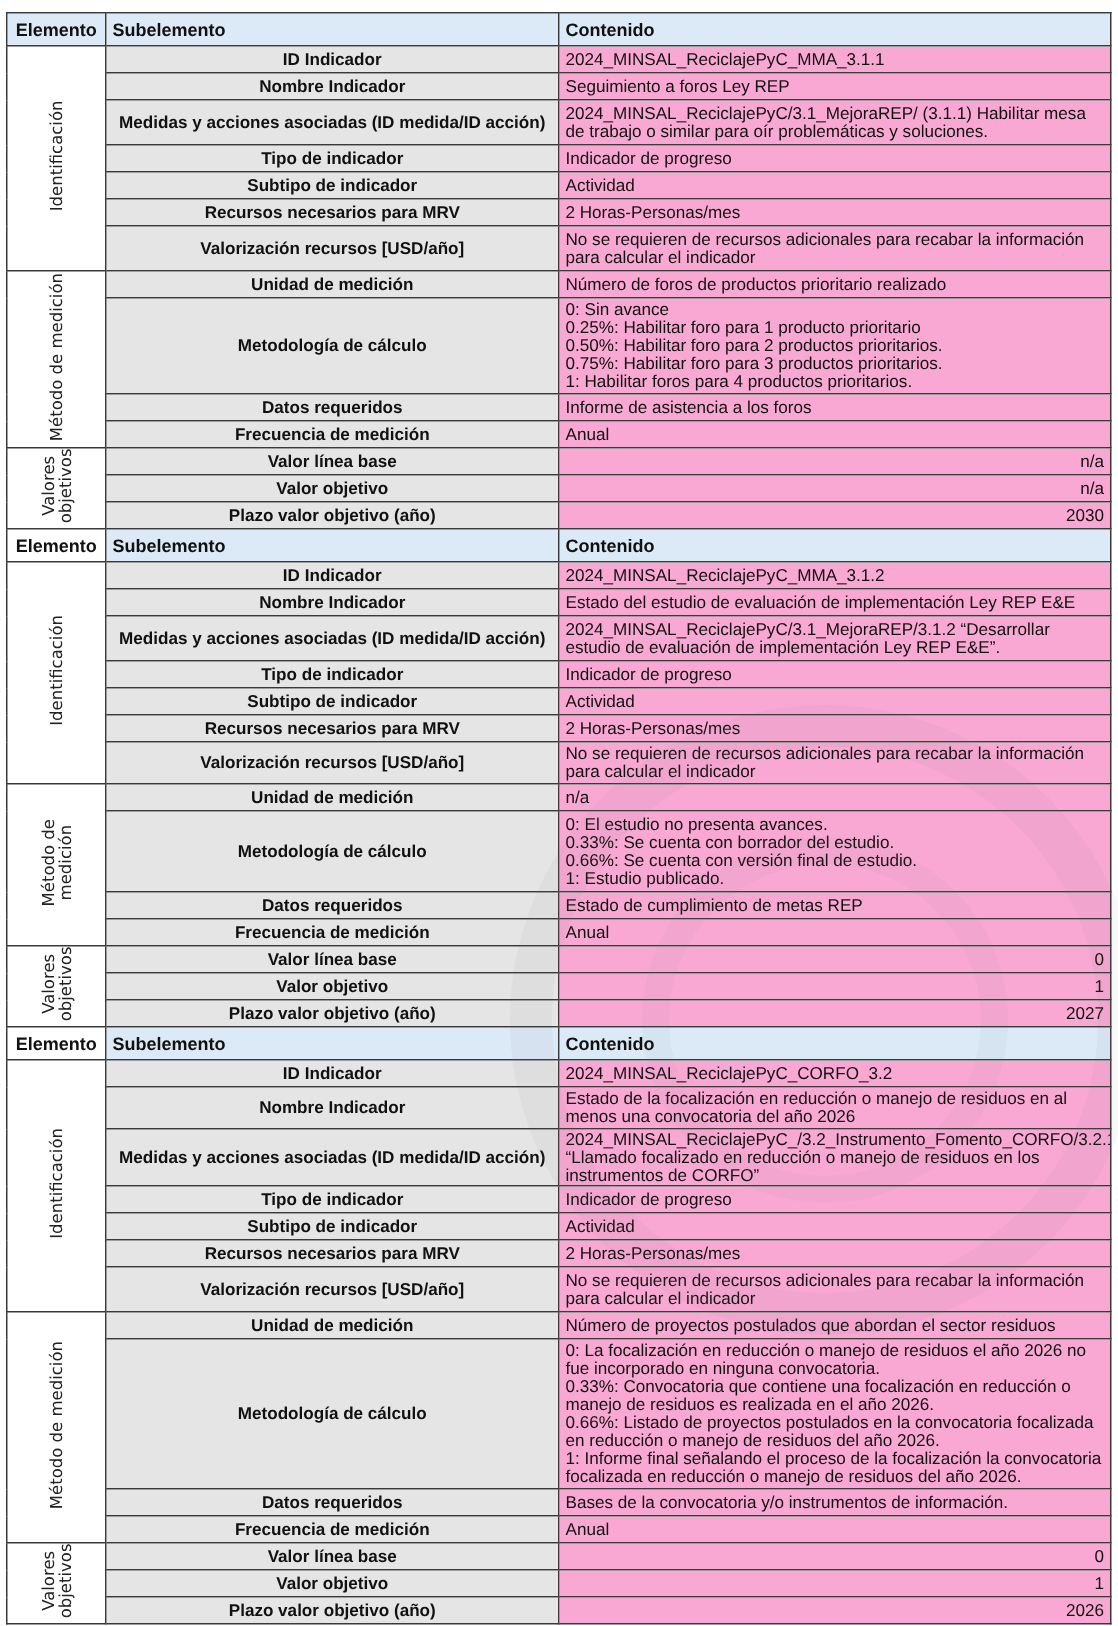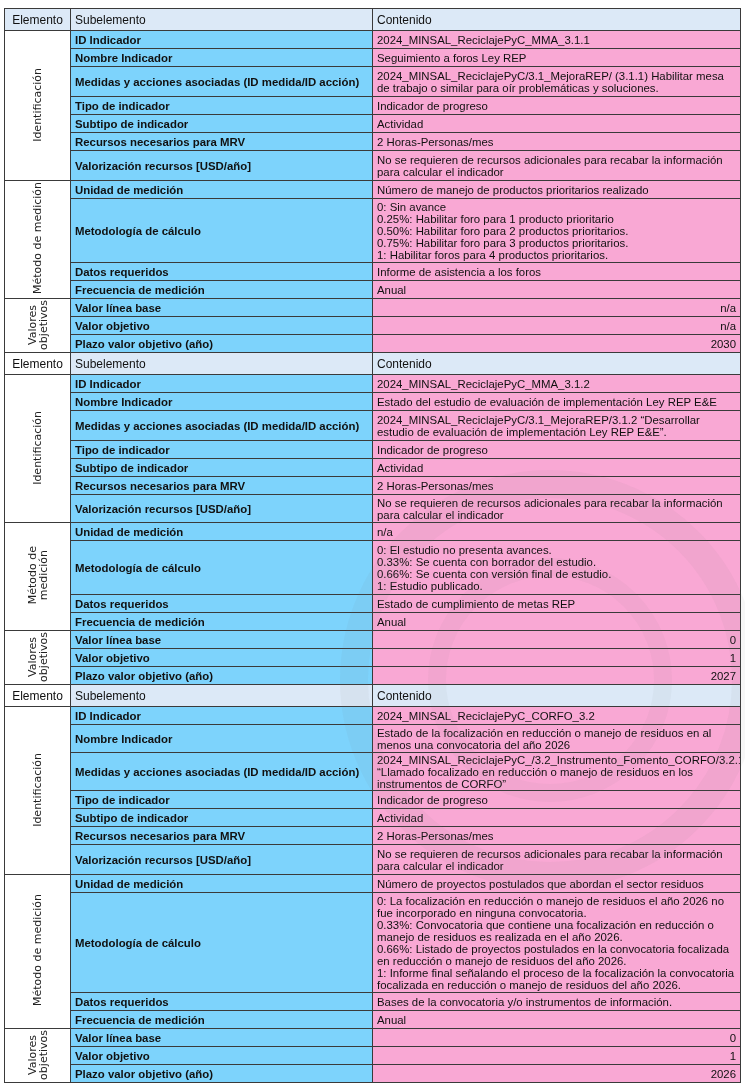--- a/index.html
+++ b/index.html
@@ -7,25 +7,25 @@
          font-family: "Liberation Sans", sans-serif; color: #111; }
   .watermark { position: absolute; left: 340px; top: 470px; width: 420px; height: 420px;
                border-radius: 50%; border: 28px solid rgba(120,120,120,0.06);
                box-sizing: border-box; pointer-events: none; z-index: 2; }
   .watermark::after { content: ""; position: absolute; left: 60px; top: 60px; right: 60px; bottom: 60px;
                border-radius: 50%; border: 18px solid rgba(120,120,120,0.05); }
   table.ind { position: absolute; left: 4px; top: 8px; width: 736px; border-collapse: collapse;
               table-layout: fixed; font-size: 11.4px; line-height: 12px; }
   table.ind td { border: 1px solid #3a3a3a; padding: 0 4px; vertical-align: middle; overflow: hidden; }
   col.c1 { width: 66px; } col.c2 { width: 302px; } col.c3 { width: 368px; }
-  .hdr td { height: 21px; font-weight: normal; font-size: 12px; }
+  .hdr td { height: 21px; font-weight: bold; font-size: 12px; }
   .hdr .h-sub, .hdr .h-con { background: #dce9f7; margin-left: 16px; }
   .hdr .h-el { background: #ffffff; padding: 0 2px; text-align: center; }
   .hdr.first .h-el { background: #dce9f7; }
-  td.sub { background: #7dd3fc; font-weight: bold; }
+  td.sub { background: #e5e5e5; font-weight: bold; text-align: center; }
   td.con { background: #f9a8d4; }
   td.num { text-align: right; }
   td.grp { background: #ffffff; text-align: center; padding: 0; }
   .vlabel { display: inline-block; writing-mode: vertical-rl; transform: rotate(180deg);
             font-family: "DejaVu Sans", sans-serif; font-size: 11px; line-height: 11px;
             color: #222; text-align: center; white-space: pre-line; }
   .r18 td { height: 17px; }
   .r28 td { height: 27px; }
   .r30 td { height: 29px; }
   .r38 td { height: 37px; }
@@ -77,21 +77,21 @@
       <td class="sub">Recursos necesarios para MRV</td>
       <td class="con">2 Horas-Personas/mes</td>
     </tr>
     <tr class="r30">
       <td class="sub">Valorización recursos [USD/año]</td>
       <td class="con">No se requieren de recursos adicionales para recabar la información para calcular el indicador</td>
     </tr>
     <tr class="r18">
       <td class="grp" rowspan="4"><span class="vlabel">Método de medición</span></td>
       <td class="sub">Unidad de medición</td>
-      <td class="con">Número de manejo de productos prioritarios realizado</td>
+      <td class="con">Número de foros de productos prioritario realizado</td>
     </tr>
     <tr class="r64">
       <td class="sub">Metodología de cálculo</td>
       <td class="con ml">0: Sin avance
 0.25%: Habilitar foro para 1 producto prioritario
 0.50%: Habilitar foro para 2 productos prioritarios.
 0.75%: Habilitar foro para 3 productos prioritarios.
 1: Habilitar foros para 4 productos prioritarios.</td>
     </tr>
     <tr class="r18">

